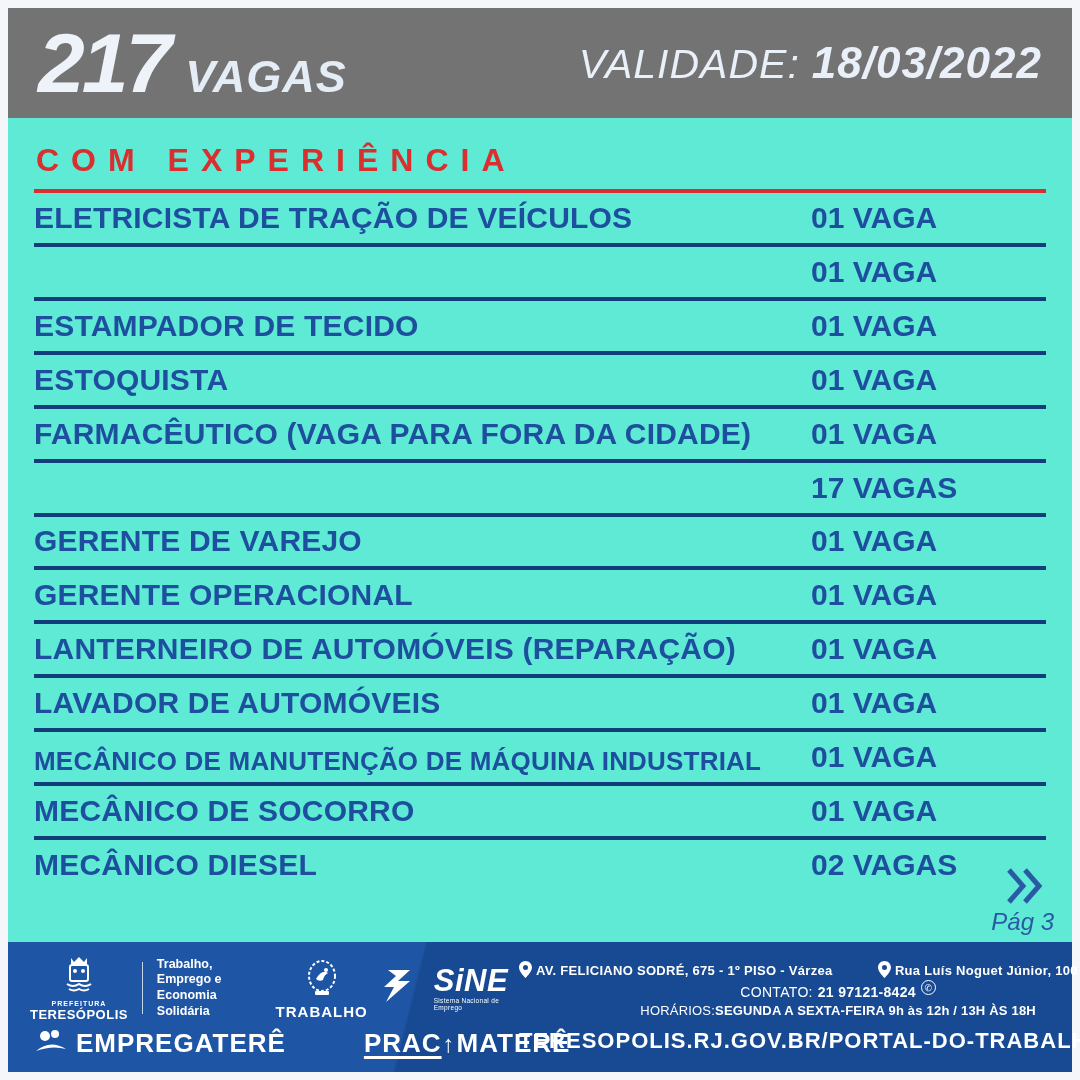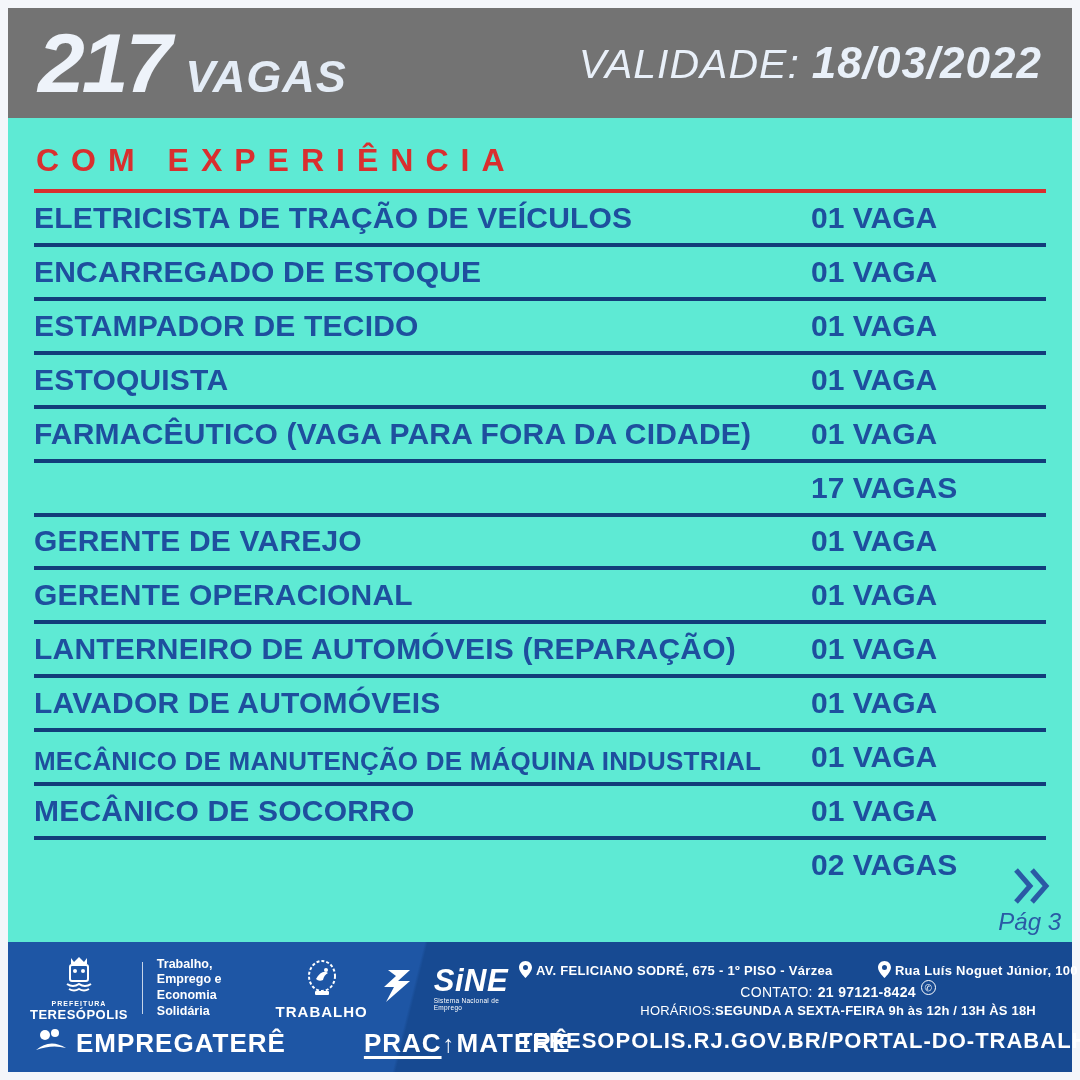--- a/index.html
+++ b/index.html
@@ -21,42 +21,42 @@
   main{flex:1;background:#5eead4;padding:16px 26px 52px 26px;position:relative;display:flex;flex-direction:column;min-height:0;}
   .section-title{color:#d92f2f;font-size:32px;font-weight:800;letter-spacing:12px;margin:8px 0 10px 2px;}
   .rule-red{height:4px;background:#d92f2f;flex-shrink:0;}
   .jobs{flex:1;display:flex;flex-direction:column;min-height:0;}
   .job-row{flex:1;display:flex;align-items:center;border-bottom:4px solid #123d7a;}
   .job-row:last-child{border-bottom:none;}
   .job-title{font-size:30px;font-weight:800;color:#1e4f9e;letter-spacing:0.2px;white-space:nowrap;}
   .job-count{flex:0 0 235px;margin-left:auto;font-size:30px;font-weight:800;color:#1e4f9e;white-space:nowrap;}
   .job-row.compact .job-title{font-size:26px;margin-top:8px;}
 
-  .pagination{position:absolute;right:11px;bottom:6px;display:flex;flex-direction:column;align-items:center;cursor:pointer;}
+  .pagination{position:absolute;right:18px;bottom:6px;display:flex;flex-direction:column;align-items:center;cursor:pointer;}
   .pagination svg{display:block;}
   .pagination .pag-label{font-size:24px;font-style:italic;color:#2a5aa5;margin-top:2px;}
 
   
   footer{height:130px;background:linear-gradient(104deg,#1e56a5 0%,#1e56a5 38%,#174a92 38.3%,#174a92 100%);
          display:flex;flex-shrink:0;color:#ffffff;}
   .f-left{width:505px;display:flex;flex-direction:column;justify-content:center;padding-left:22px;gap:7px;flex-shrink:0;}
   .logo-row1{display:flex;align-items:center;gap:14px;}
   .crest-block{display:flex;flex-direction:column;align-items:center;line-height:1;}
   .crest-sub1{font-size:7px;letter-spacing:1px;margin-top:2px;font-weight:600;}
   .crest-sub2{font-size:13px;font-weight:800;letter-spacing:0.5px;margin-top:1px;}
   .v-div{width:1px;height:52px;background:rgba(255,255,255,0.75);}
   .secretaria{font-size:12.5px;font-weight:700;line-height:1.25;width:118px;}
   .trabalho-block{display:flex;flex-direction:column;align-items:center;line-height:1;}
   .trabalho-label{font-size:15px;font-weight:800;letter-spacing:1px;margin-top:2px;}
   .sine-block{display:flex;align-items:center;gap:18px;}
   .sine-text{display:flex;flex-direction:column;line-height:1;}
   .sine-name{font-size:31px;font-weight:800;font-style:italic;letter-spacing:0.5px;}
   .sine-sub{font-size:6.5px;margin-top:2px;letter-spacing:0.3px;}
   .logo-row2{display:flex;align-items:center;gap:78px;padding-left:4px;}
-  .empregatere{display:flex;align-items:flex-start;gap:8px;}
+  .empregatere{display:flex;align-items:flex-end;gap:8px;}
   .empregatere-label{font-size:26px;font-weight:800;letter-spacing:1px;}
   .pracimatere{display:flex;align-items:baseline;font-size:26px;font-weight:800;letter-spacing:1px;}
   .prac-underline{text-decoration:underline;text-underline-offset:4px;text-decoration-thickness:3px;}
   .prac-arrow{font-size:24px;margin:0 1px;}
 
   .f-right{flex:1;display:flex;flex-direction:column;justify-content:center;padding:0 18px 0 6px;gap:3px;}
   .addr-row{display:flex;justify-content:space-between;align-items:center;}
   .addr{display:flex;align-items:center;gap:4px;font-size:13px;font-weight:600;letter-spacing:0.3px;white-space:nowrap;}
   .contact-line{text-align:center;font-size:14px;letter-spacing:0.3px;display:flex;align-items:center;justify-content:center;gap:5px;}
   .contact-phone{font-weight:800;}
@@ -84,21 +84,20 @@
   <main>
     <h2 class="section-title">COM EXPERIÊNCIA</h2>
     <div class="rule-red"></div>
 
     <div class="jobs">
       <div class="job-row">
         <span class="job-title">ELETRICISTA DE TRAÇÃO DE VEÍCULOS</span>
         <span class="job-count">01 VAGA</span>
       </div>
       <div class="job-row">
-        <span class="job-title">ENCARREGADO DE ESTOQUE</span>
         <span class="job-count">01 VAGA</span>
       </div>
       <div class="job-row">
         <span class="job-title">ESTAMPADOR DE TECIDO</span>
         <span class="job-count">01 VAGA</span>
       </div>
       <div class="job-row">
         <span class="job-title">ESTOQUISTA</span>
         <span class="job-count">01 VAGA</span>
       </div>
@@ -127,20 +126,21 @@
       </div>
       <div class="job-row compact">
         <span class="job-title">MECÂNICO DE MANUTENÇÃO DE MÁQUINA INDUSTRIAL</span>
         <span class="job-count">01 VAGA</span>
       </div>
       <div class="job-row">
         <span class="job-title">MECÂNICO DE SOCORRO</span>
         <span class="job-count">01 VAGA</span>
       </div>
       <div class="job-row">
+        <span class="job-title">MECÂNICO DIESEL</span>
         <span class="job-count">02 VAGAS</span>
       </div>
     </div>
 
     <div class="pagination">
       <span>
         <svg width="44" height="40" viewBox="0 0 44 40">
           <polyline points="8,4 22,20 8,36" fill="none" stroke="#2a5aa5" stroke-width="5"></polyline>
           <polyline points="24,4 38,20 24,36" fill="none" stroke="#2a5aa5" stroke-width="5"></polyline>
         </svg>

